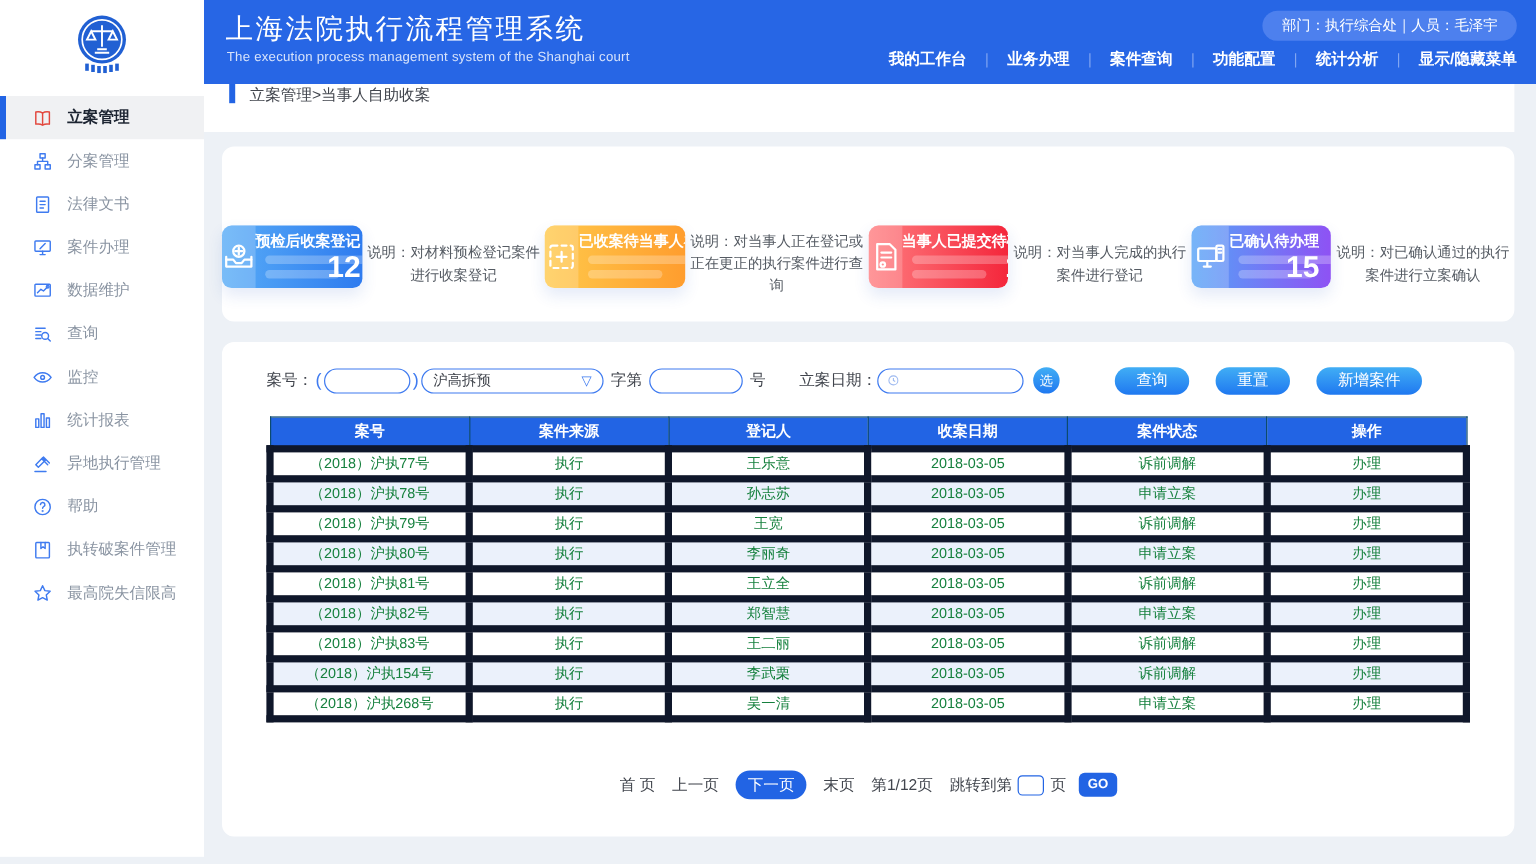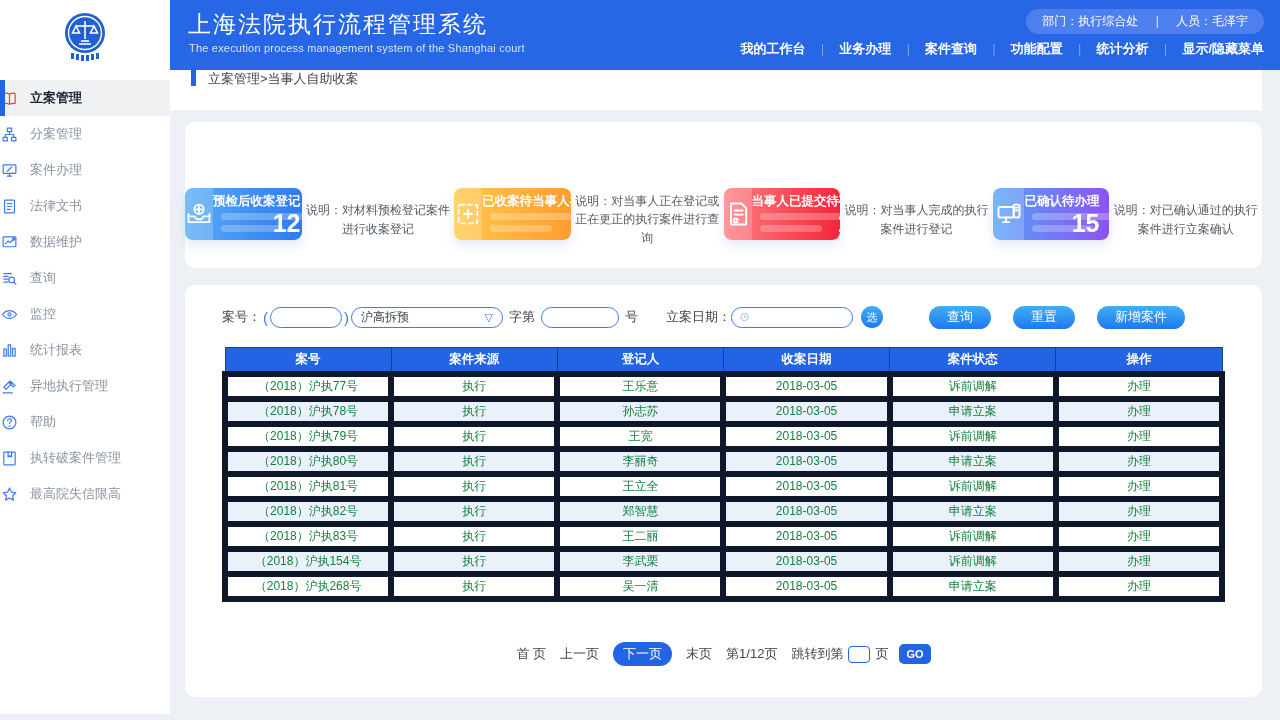--- a/index.html
+++ b/index.html
@@ -3,31 +3,31 @@
 <meta charset="utf-8">
 <style>
   * { margin:0; padding:0; box-sizing:border-box; }
   html,body { width:1280px; height:720px; overflow:hidden; }
   body { font-family:"Liberation Sans","DejaVu Sans",sans-serif; background:#edf1f6; position:relative; }
 
   
   .sidebar { position:absolute; left:0; top:0; width:170px; height:714px; background:#ffffff; z-index:5; }
   .logo-box { height:70px; display:flex; align-items:center; justify-content:center; }
   .menu { margin-top:10px; }
-  .menu-item { position:relative; height:36px; display:flex; align-items:center; cursor:pointer; color:#8a94a2; font-size:13px; }
+  .menu-item { position:relative; height:36px; display:flex; align-items:center; padding-left:26px; cursor:pointer; color:#8a94a2; font-size:13px; }
   .menu-item .mi-icon { width:18px; height:18px; margin-right:12px; color:#3f7bf0; display:flex; align-items:center; justify-content:center; }
   .menu-item.active { background:#f0f1f3; color:#1d2532; font-weight:bold; }
   .menu-item.active .mi-icon { color:#e2473d; }
   .menu-item.active::before { content:""; position:absolute; left:0; top:0; width:5px; height:100%; background:#2264e4; }
 
   
   .header { position:absolute; left:170px; top:0; width:1110px; height:70px; background:#2766e5; color:#fff; }
   .h-title { position:absolute; left:18px; top:9px; font-size:23px; font-weight:normal; letter-spacing:2px; }
   .h-sub { position:absolute; left:19px; top:42px; font-size:11px; color:#d7e3fb; letter-spacing:.2px; }
-  .dept-pill { position:absolute; right:16px; top:9px; background:#4d80ee; border-radius:999px; padding:4px 16px; font-size:12px; display:flex; gap:13px; }
+  .dept-pill { position:absolute; right:16px; top:9px; background:#4d80ee; border-radius:999px; padding:4px 16px; font-size:12px; display:flex; gap:0; }
   .h-nav { position:absolute; right:16px; top:40px; display:flex; align-items:center; font-size:13px; font-weight:bold; }
   .h-nav .nav-sep { margin:0 11px; font-weight:normal; color:#9db9f5; font-size:12px; }
   .h-nav .nav-item { cursor:pointer; }
 
   
   .crumb-bar { position:absolute; left:170px; top:70px; width:1092px; height:40px; background:#ffffff; display:flex; align-items:flex-start; }
   .crumb-tick { width:5px; height:16px; background:#2264e4; margin-left:21px; margin-right:12px; }
   .crumb-text { font-size:13px; color:#41454d; }
 
   
@@ -118,34 +118,34 @@
             <rect x="3" y="16" width="6" height="5"></rect>
             <rect x="15" y="16" width="6" height="5"></rect>
             <path d="M12 8v4M6 16v-4h12v4"></path>
           </svg>
         </span>
         <span>分案管理</span>
       </div>
       <div class="menu-item">
         <span class="mi-icon">
           <svg width="17" height="17" viewBox="0 0 24 24" fill="none" stroke="currentColor" stroke-width="1.7" stroke-linecap="round" stroke-linejoin="round">
+            <rect x="5" y="3" width="14" height="18" rx="1"></rect>
+            <path d="M9 8h6M9 12h6M9 16h4"></path>
+          </svg>
+        </span>
+        <span>法律文书</span>
+      </div>
+      <div class="menu-item">
+        <span class="mi-icon">
+          <svg width="17" height="17" viewBox="0 0 24 24" fill="none" stroke="currentColor" stroke-width="1.7" stroke-linecap="round" stroke-linejoin="round">
             <rect x="3" y="4" width="18" height="12" rx="1"></rect>
             <path d="M15 7l-6 6M9 20h6M12 16v4"></path>
           </svg>
         </span>
         <span>案件办理</span>
-      </div>
-      <div class="menu-item">
-        <span class="mi-icon">
-          <svg width="17" height="17" viewBox="0 0 24 24" fill="none" stroke="currentColor" stroke-width="1.7" stroke-linecap="round" stroke-linejoin="round">
-            <rect x="5" y="3" width="14" height="18" rx="1"></rect>
-            <path d="M9 8h6M9 12h6M9 16h4"></path>
-          </svg>
-        </span>
-        <span>法律文书</span>
       </div>
       <div class="menu-item">
         <span class="mi-icon">
           <svg width="17" height="17" viewBox="0 0 24 24" fill="none" stroke="currentColor" stroke-width="1.7" stroke-linecap="round" stroke-linejoin="round">
             <rect x="3" y="4" width="18" height="14" rx="1"></rect>
             <path d="M6 14l4-4 3 2 5-5"></path>
             <circle cx="18" cy="7" r="1.6"></circle>
           </svg>
         </span>
         <span>数据维护</span>

